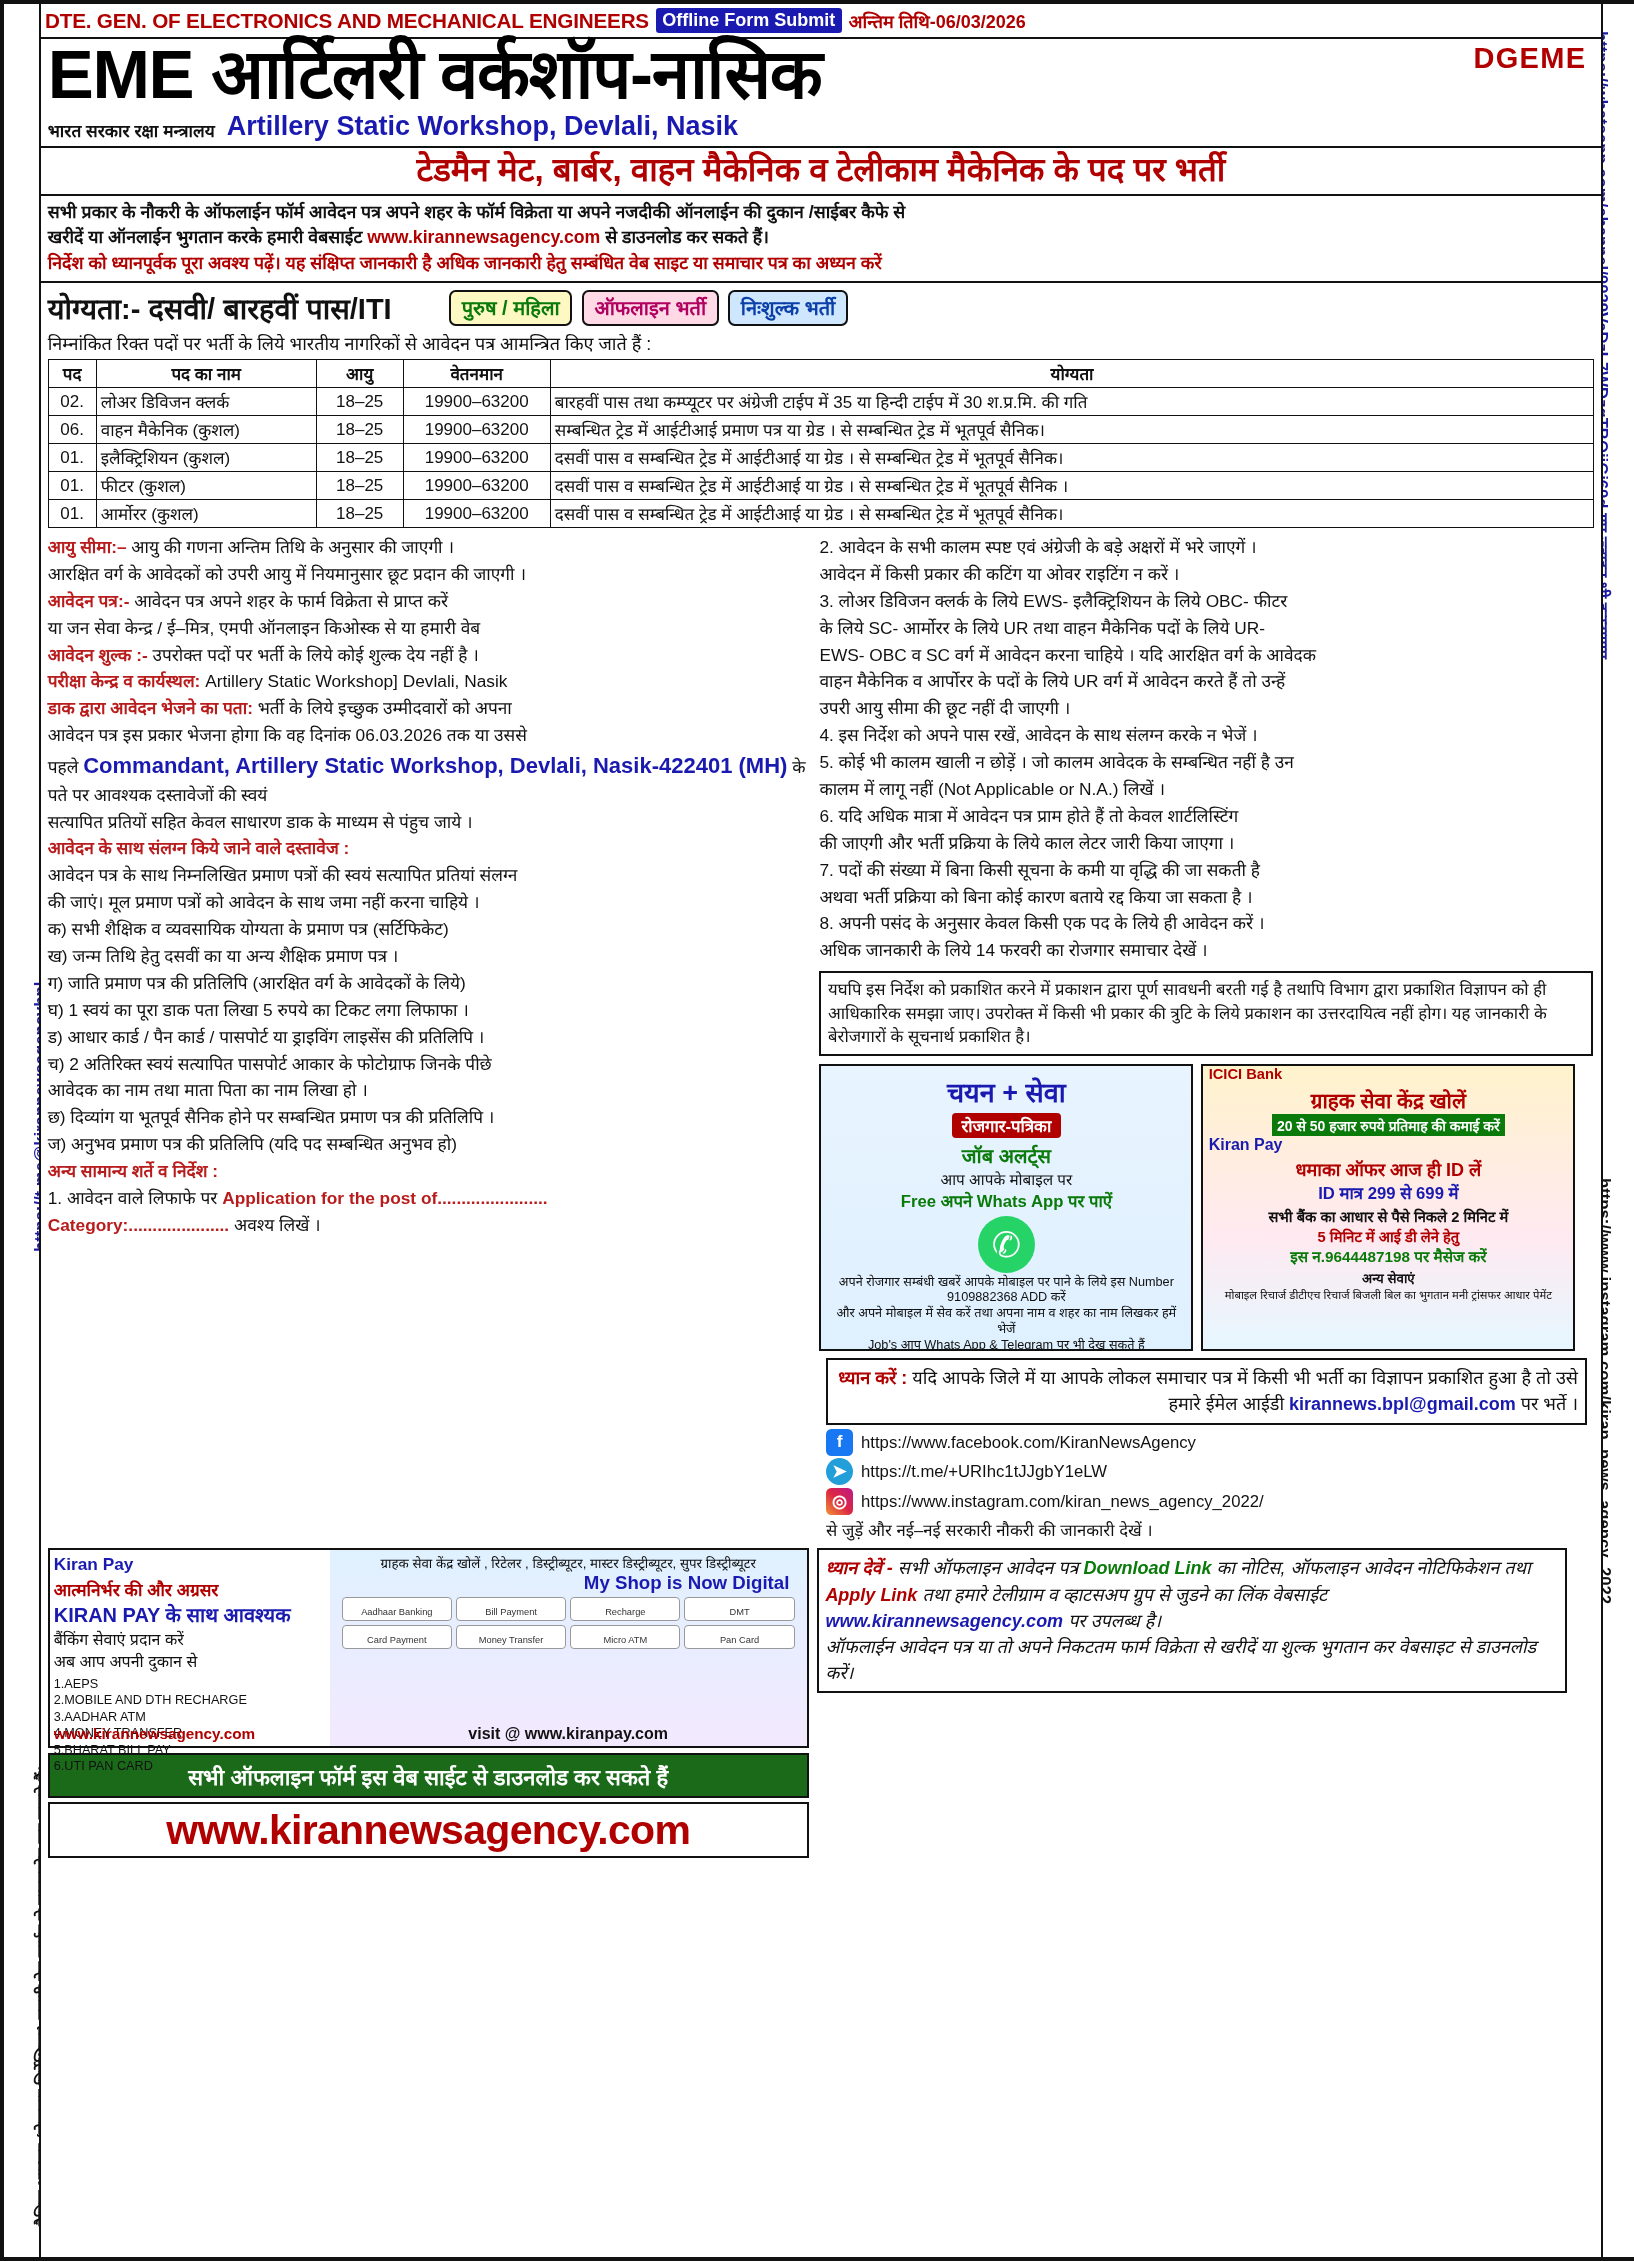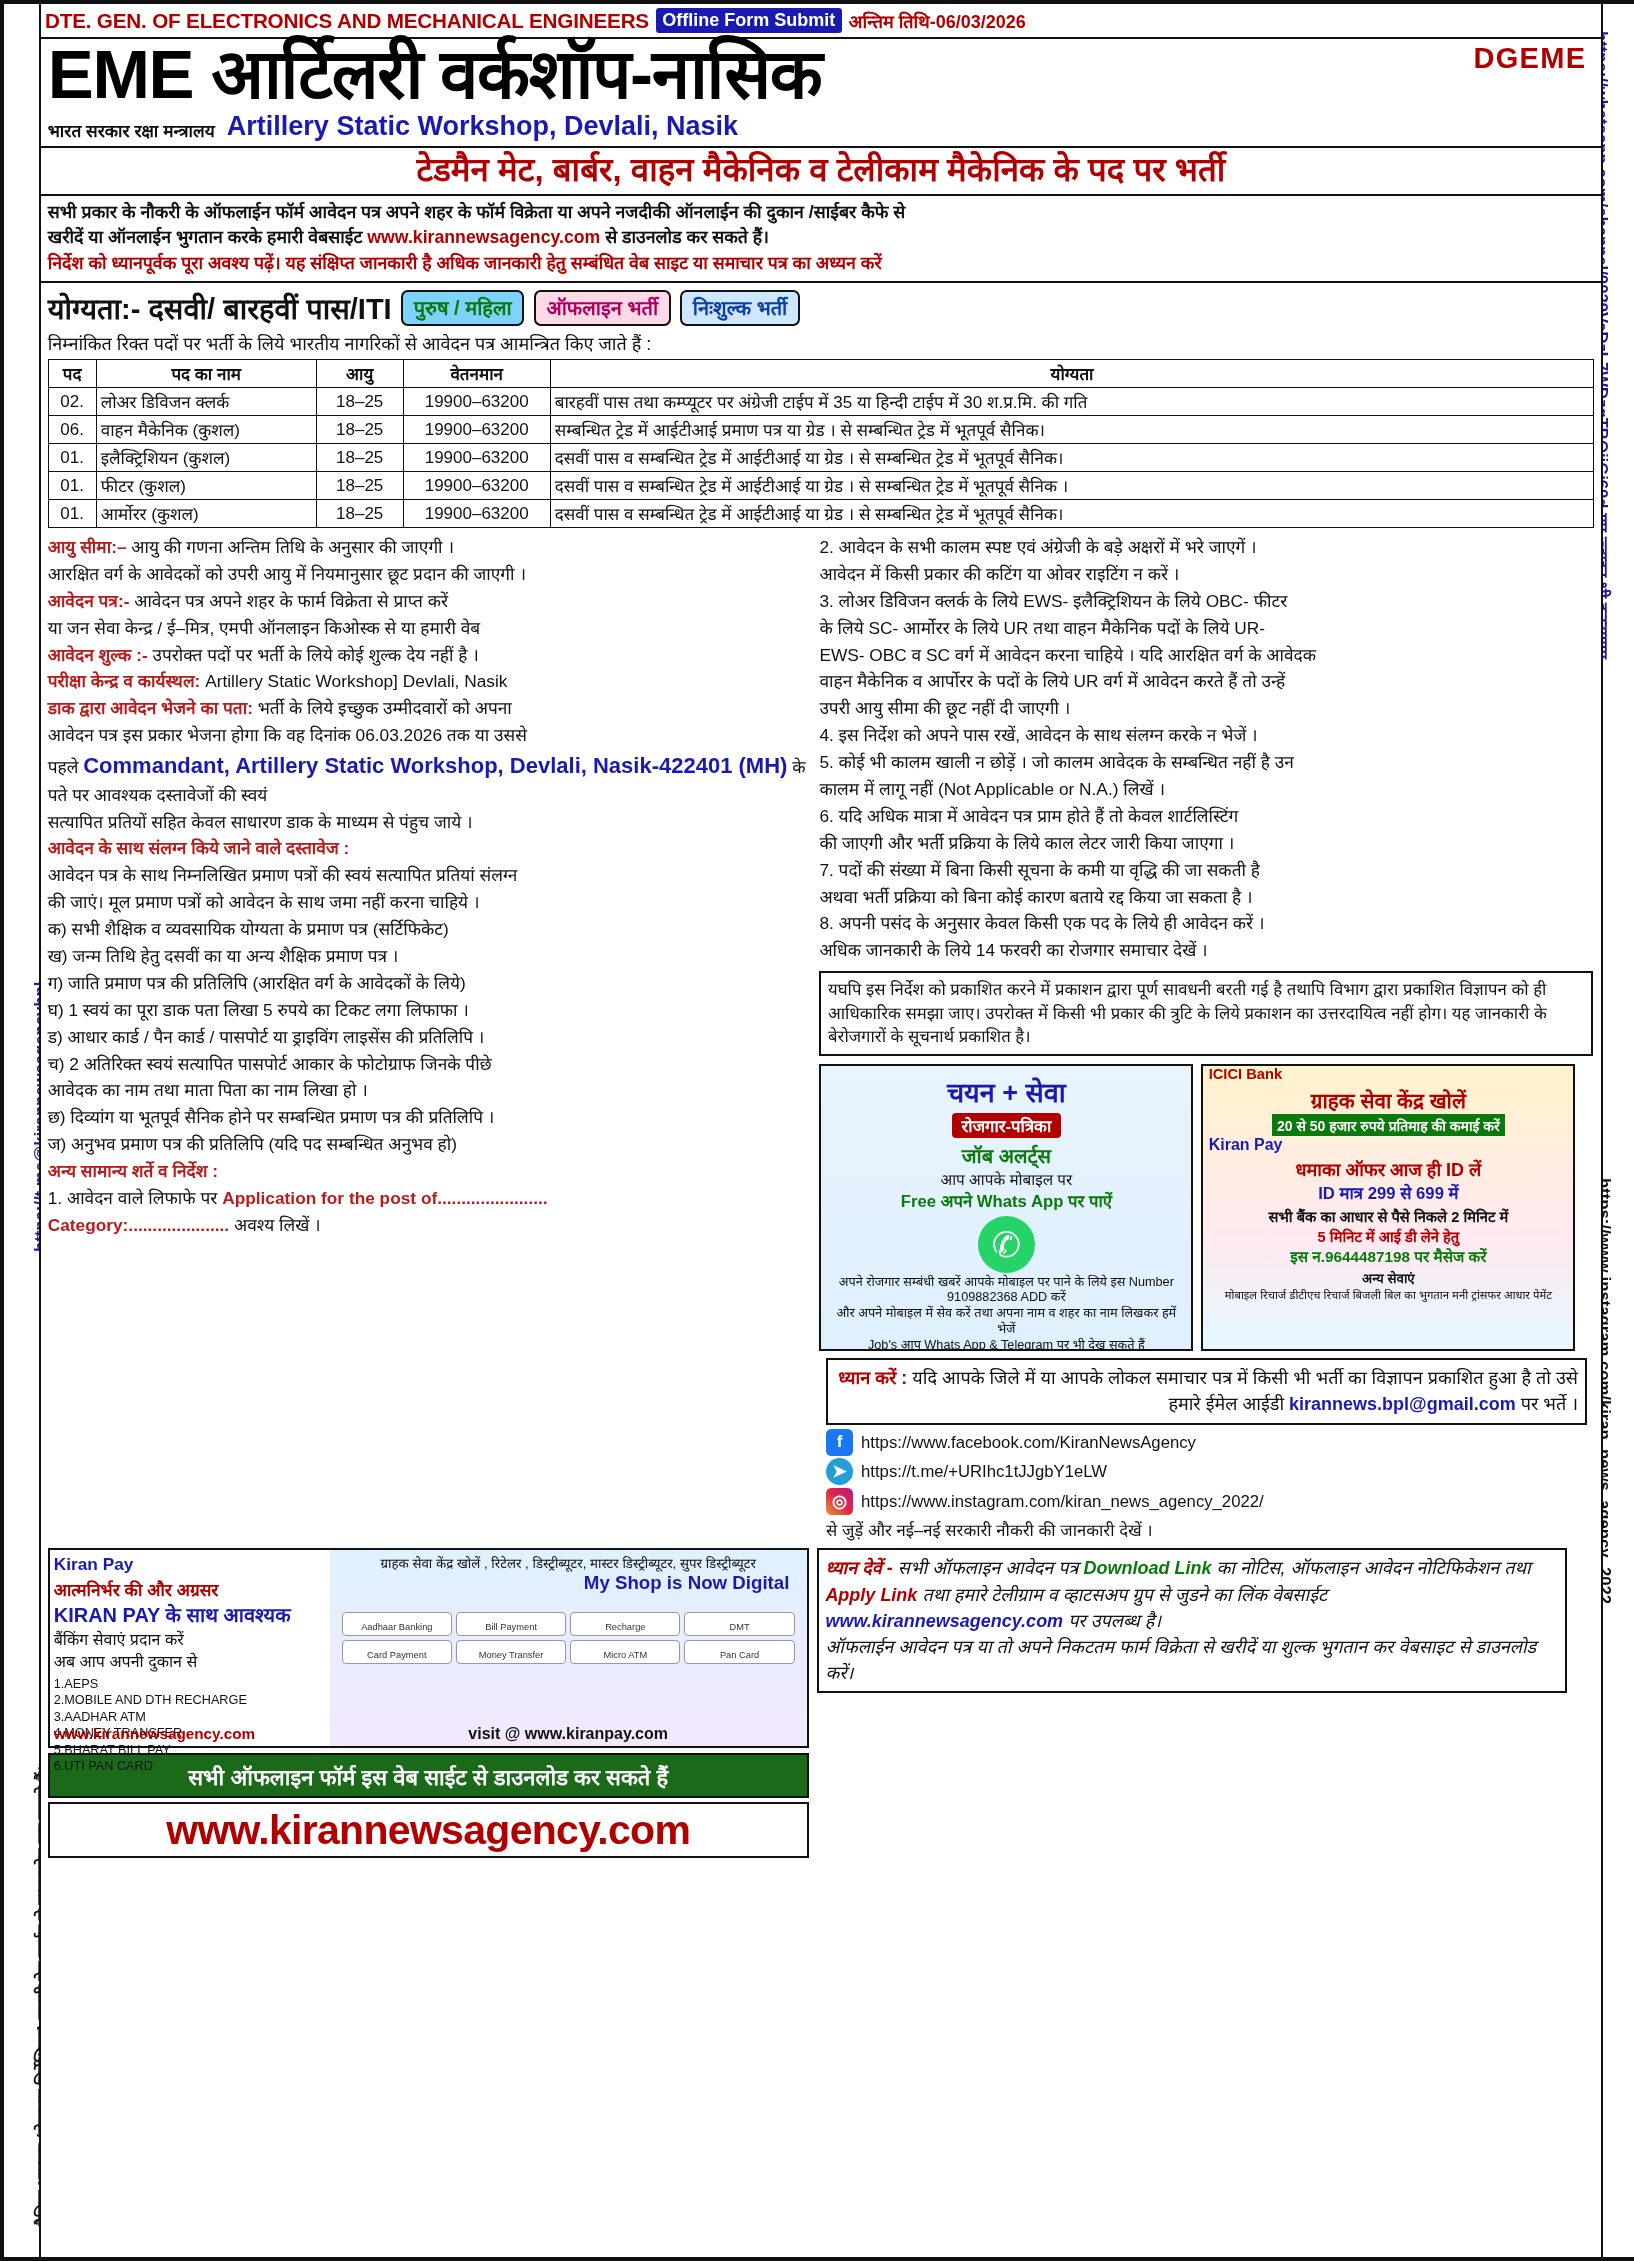--- a/index.html
+++ b/index.html
@@ -161,21 +161,21 @@
     font-weight: bold;
     color: #111;
   }
   .pill {
     font-size: 20px;
     font-weight: bold;
     padding: 2.7px 10.7px;
     border: 2px solid #111;
     border-radius: 6.7px;
   }
-  .pill.green { background:#7dd3fc; color:#0a7a0a; }
+  .pill.green { background:#fef9c3; color:#0a7a0a;margin-left:48px; }
   .pill.pink  { background:#ffd9e6; color:#b00060; }
   .pill.blue  { background:#cfe6ff; color:#0a3fa8; }
 
   .invite {
     font-size: 18px;
     padding: 1.3px 6.7px 4px;
     color:#111;
   }
 
   
@@ -292,21 +292,21 @@
   .bl-left .bt3 { font-size: 16px; color:#111; }
   .bl-left .list { font-size: 12.7px; color:#111; line-height:1.3; margin-top:4px;}
   .bl-left .url { position:absolute; bottom:2.7px; left:4px; font-size: 15.3px; font-weight:bold; color:#b00000;}
   .bl-right {
     flex:1; background: linear-gradient(180deg,#dff1ff,#f3e9ff);
     position:relative; padding: 4px;
   }
   .bl-right .tt { font-size: 13.3px; color:#111; text-align:center;}
   .bl-right .shop { font-size: 18.7px; font-weight:bold; color:#1a1ab0; text-align:right; padding-right:13.3px;}
   .bl-right .visit { position:absolute; bottom:2.7px; left:50%; transform:translateX(-50%); font-size:16px; font-weight:bold; color:#111;}
-  .grid-ic { display:grid; grid-template-columns: repeat(4, 1fr); gap:4px; margin-top:18px; padding: 0 8px;}
+  .grid-ic { display:grid; grid-template-columns: repeat(4, 1fr); gap:4px; margin-top:3px; padding: 0 8px;}
   .grid-ic div {
     background:#fff; border:0.7px solid #999; border-radius:4px;
     font-size: 9.3px; text-align:center; padding: 9.3px 1.3px 2.7px; color:#333;
   }
 
   .dl-strip {
     margin: 5.3px 6.7px 0;
     border: 2px solid #111;
     background: #1a6a1a;
     color: #fff;

